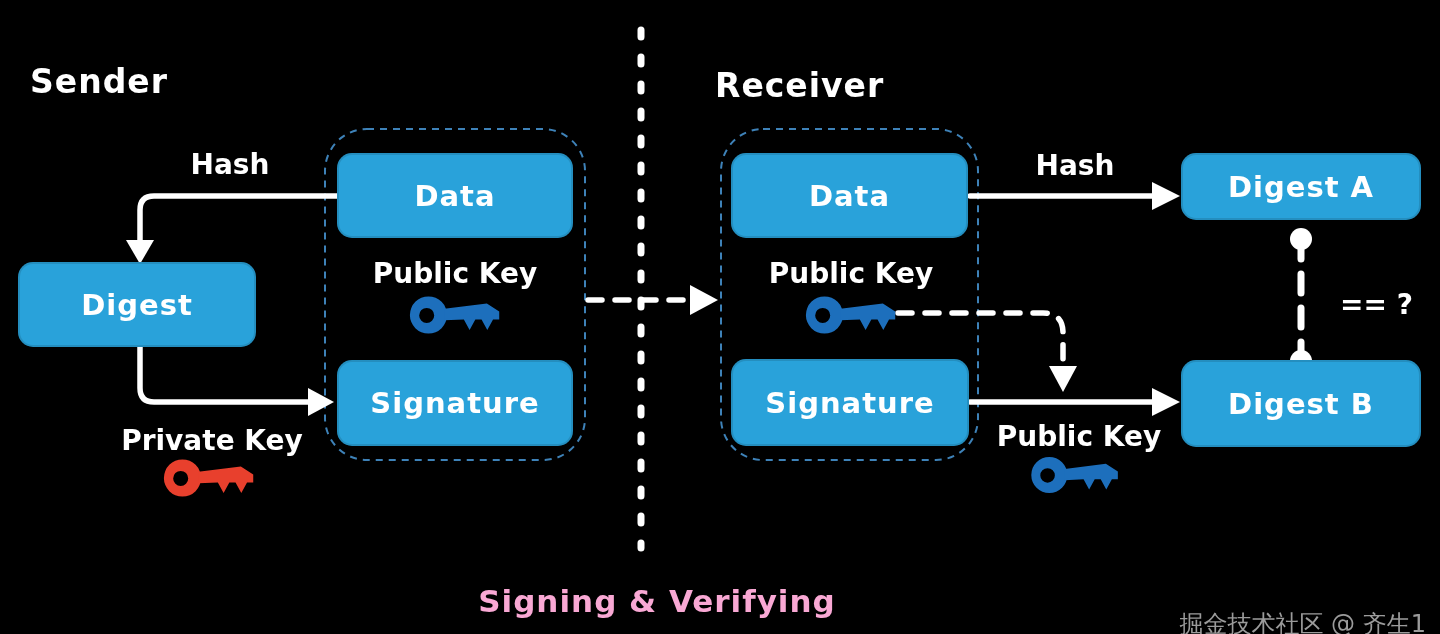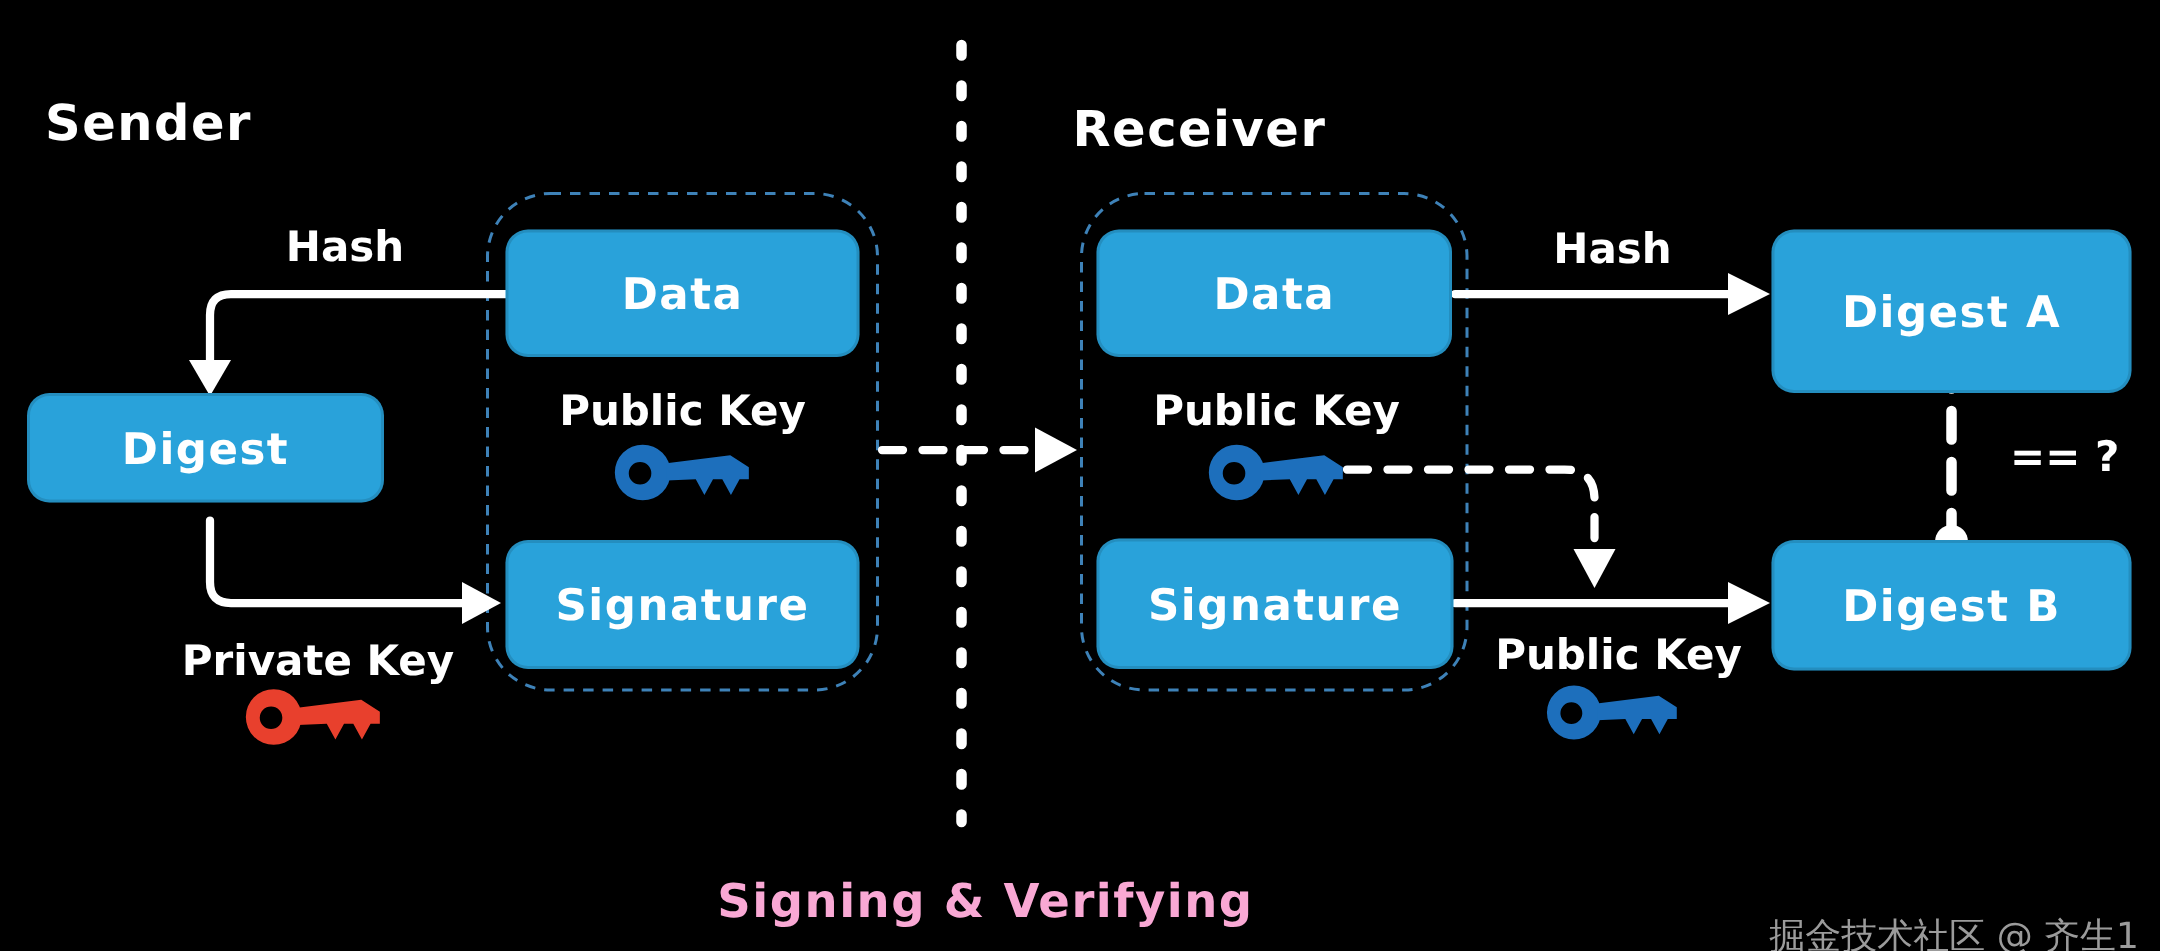--- a/index.html
+++ b/index.html
@@ -105,21 +105,21 @@
 
     <line class="stroke" x1="1301" y1="240" x2="1301" y2="360" stroke-width="7" stroke-linecap="butt" stroke-dasharray="19 15"></line>
     <circle class="fillw" cx="1301" cy="239" r="11"></circle>
     <circle class="fillw" cx="1301" cy="361" r="11"></circle>
   </svg>
 
   <div class="section-title" style="left:30px; top:62px;">Sender</div>
 
   <div class="flow-label" style="left:230px; top:148px;">Hash</div>
 
-  <div class="node" style="left:18px; top:262px; width:238px; height:73px;">Digest</div>
+  <div class="node" style="left:18px; top:262px; width:238px; height:85px;">Digest</div>
 
   <div class="node" style="left:337px; top:153px; width:236px; height:85px;">Data</div>
 
   <div class="flow-label" style="left:455px; top:257px;">Public Key</div>
   <div class="key-wrap key-blue" style="left:455px; top:290px;">
     <svg width="92" height="50" viewBox="0 0 104 56">
         <use href="#key"></use>
       </svg>
   </div>
 
@@ -147,21 +147,21 @@
 
   <div class="flow-label" style="left:1075px; top:149px;">Hash</div>
 
   <div class="flow-label" style="left:1079px; top:420px;">Public Key</div>
   <div class="key-wrap key-blue" style="left:1075px; top:451px;">
     <svg width="90" height="48" viewBox="0 0 104 56">
         <use href="#key"></use>
       </svg>
   </div>
 
-  <div class="node" style="left:1181px; top:153px; width:240px; height:109px;">Digest A</div>
+  <div class="node" style="left:1181px; top:153px; width:240px; height:67px;">Digest A</div>
 
   <div class="node" style="left:1181px; top:360px; width:240px; height:87px;text-align:right;">Digest B</div>
 
   <div class="compare-label" style="left:1340px; top:288px;">== ?</div>
 
   <div class="caption" style="left:657px; top:583px;">Signing &amp; Verifying</div>
 
   <div class="wm-secondary">掘金技术社区 @ 齐生1</div>
 
 </div>

